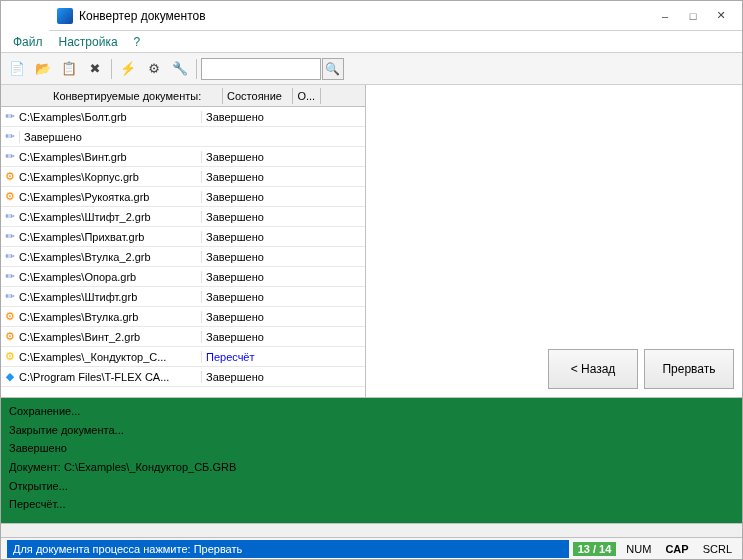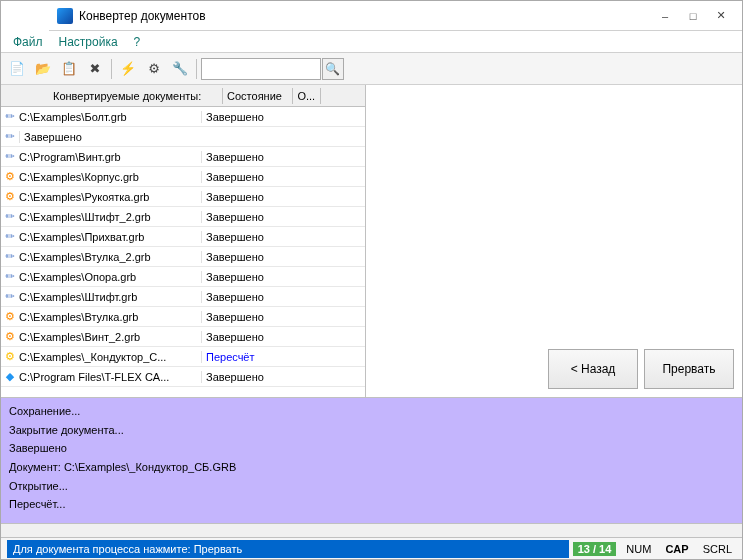--- a/index.html
+++ b/index.html
@@ -237,21 +237,21 @@
       flex: 1;
       overflow: hidden;
       position: relative;
     }
     .log-text {
       flex: 1;
       overflow-y: scroll;
       padding: 4px 8px;
       font-size: 11px;
       line-height: 1.7;
-      background: #c4b5fd;
+      background: #15803d;
     }
     .log-hscroll {
       height: 14px;
       background: #f0f0f0;
       border-top: 1px solid #c0c0c0;
       display: flex;
       align-items: center;
     }
     .hscroll-track {
       flex: 1;
@@ -388,21 +388,21 @@
               <div class="doc-pr"></div>
             </div>
             <div class="doc-row">
               <div class="doc-icon" style="color: rgb(68, 114, 196); font-size: 11px;">✏</div>
               <div class="doc-status">Завершено</div>
               <div class="doc-o"></div>
               <div class="doc-pr"></div>
             </div>
             <div class="doc-row">
               <div class="doc-icon" style="color: rgb(68, 114, 196); font-size: 11px;">✏</div>
-              <div class="doc-name">C:\Program\Винт.grb</div>
+              <div class="doc-name">C:\Examples\Винт.grb</div>
               <div class="doc-status">Завершено</div>
               <div class="doc-o"></div>
               <div class="doc-pr"></div>
             </div>
             <div class="doc-row">
               <div class="doc-icon" style="color: rgb(255, 140, 0); font-size: 11px;">⚙</div>
               <div class="doc-name">C:\Examples\Корпус.grb</div>
               <div class="doc-status">Завершено</div>
               <div class="doc-o"></div>
               <div class="doc-pr"></div>

